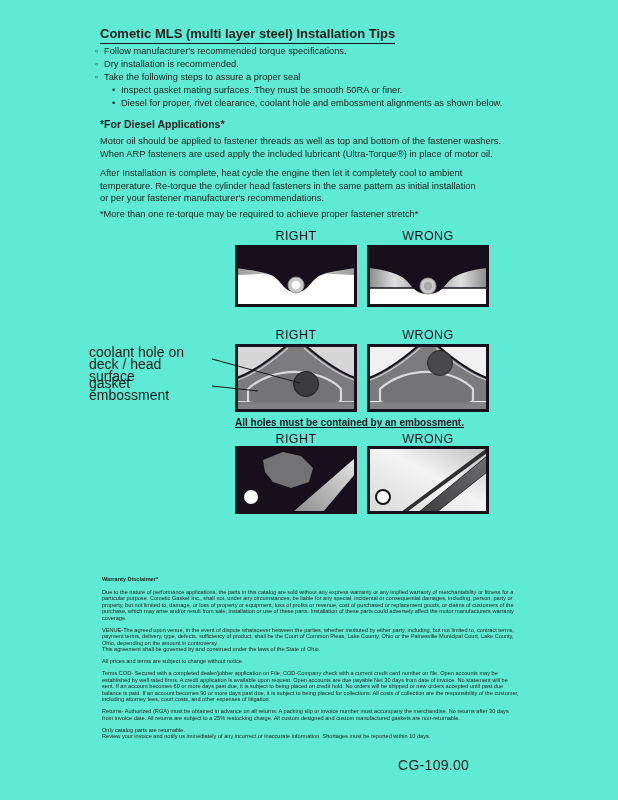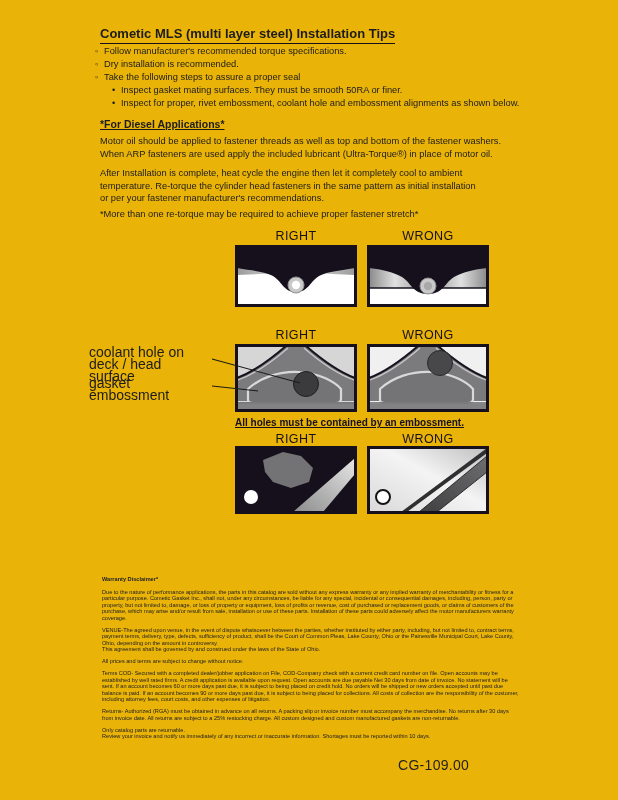--- a/index.html
+++ b/index.html
@@ -1,16 +1,16 @@
 <!DOCTYPE html>
 <html><head>
 <meta charset="utf-8">
 <style>
   html,body{margin:0;padding:0;background:#ffffff;}
-  .page{position:relative;width:618px;height:800px;background:#eab308;overflow:hidden;
+  .page{position:relative;width:618px;height:800px;background:#5eead4;overflow:hidden;
         font-family:"Liberation Sans","DejaVu Sans",sans-serif;color:#1c1c1c;}
   .abs{position:absolute;}
   .title{font-size:13px;font-weight:700;border-bottom:1.6px solid #15101c;padding-bottom:2px;white-space:nowrap;}
   .body-text{font-size:9.3px;line-height:12.6px;color:#1c1c1c;}
   .bullets{font-size:9.3px;line-height:13px;}
   .bullet-row{display:flex;white-space:nowrap;}
   .bullet-row .marker{width:9px;flex:0 0 9px;}
   .bullet-row.sub{margin-left:17px;}
   .section-heading{font-size:10.5px;font-weight:700;white-space:nowrap;}
   .pre{white-space:pre-line;}
@@ -44,25 +44,25 @@
     <div class="bullet-row">
       <span class="marker">◦</span>
       <span>Take the following steps to assure a proper seal</span>
     </div>
     <div class="bullet-row sub">
       <span class="marker">•</span>
       <span>Inspect gasket mating surfaces.  They must be smooth 50RA or finer.</span>
     </div>
     <div class="bullet-row sub">
       <span class="marker">•</span>
-      <span>Inspect for proper, rivet embossment, coolant hole and embossment alignments as shown below.</span>
-    </div>
-  </div>
-
-  <div class="abs section-heading" style="left:100px;top:118px;text-decoration:underline;">*For Diesel Applications*</div>
+      <span>Diesel for proper, rivet clearance, coolant hole and embossment alignments as shown below.</span>
+    </div>
+  </div>
+
+  <div class="abs section-heading" style="left:100px;top:118px;">*For Diesel Applications*</div>
   <div class="abs body-text pre" style="left:100px;top:167px;width:440px;">After Installation is complete, heat cycle the engine then let it completely cool to ambient
 temperature. Re-torque the cylinder head fasteners in the same pattern as initial installation
 or per your fastener manufacturer's recommendations.</div>
   <div class="abs body-text pre" style="left:100px;top:135px;width:440px;">Motor oil should be applied to fastener threads as well as top and bottom of the fastener washers.
 When ARP fasteners are used apply the included lubricant (Ultra-Torque®) in place of motor oil.</div>
   <div class="abs body-text" style="left:100px;top:208px;width:440px;white-space:nowrap;">*More than one re-torque may be required to achieve proper fastener stretch*</div>
 
   <div class="abs dg-label" style="left:235px;top:229px;">RIGHT</div>
   <div class="abs dg-label" style="left:367px;top:229px;">WRONG</div>
 

